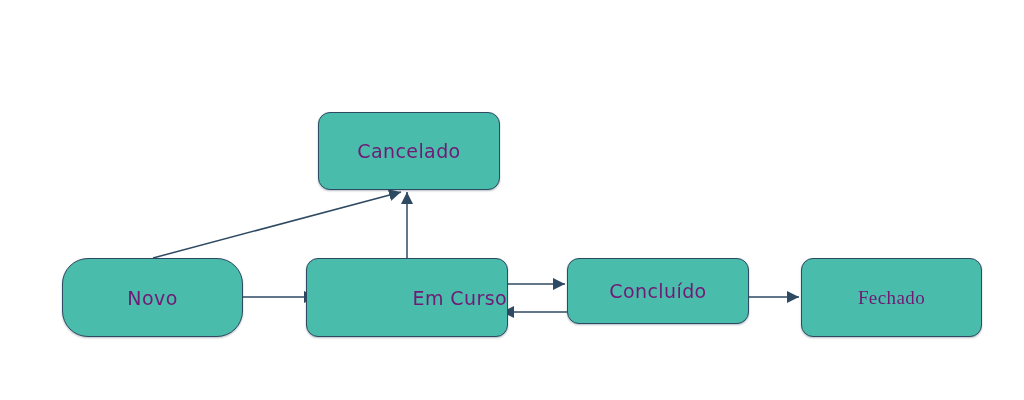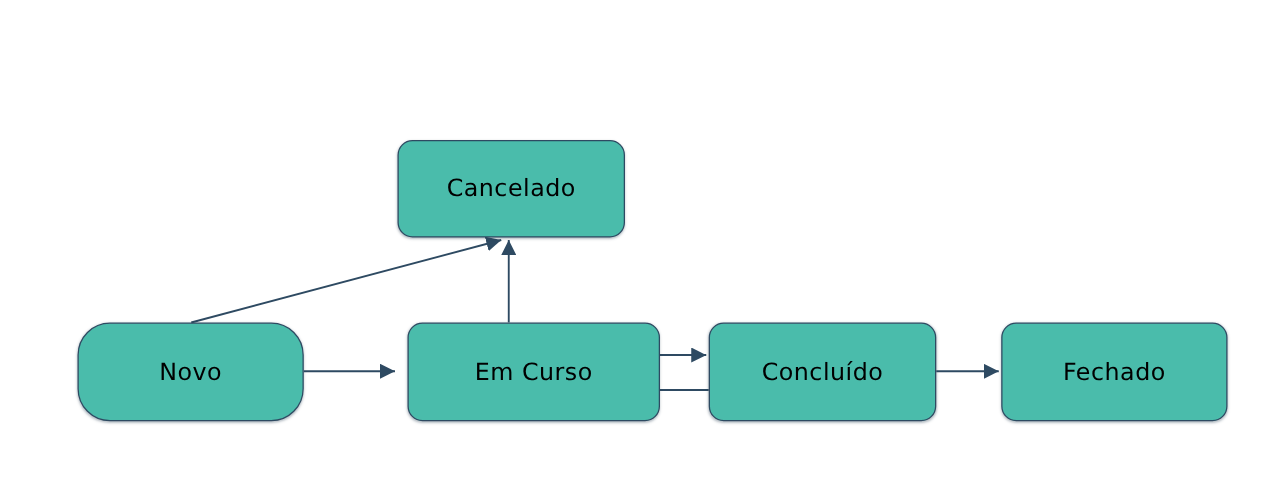--- a/index.html
+++ b/index.html
@@ -29,32 +29,32 @@
     background: #4ABCAB;
     border: 1px solid #2E4A62;
     border-radius: 12px;
     display: flex;
     align-items: center;
     justify-content: center;
     box-shadow: 0 1px 2px rgba(40, 62, 84, 0.35);
     cursor: default;
   }
   .node-label {
-    color: #000000;
+    color: #701a75;
     font-size: 19px;
     letter-spacing: 0.4px;
     white-space: nowrap;
     text-align: center;
   }
   
   #node-novo      { left:  62px; top: 258px; width: 181px; height: 79px; border-radius: 26px; }
   #node-cancelado { left: 318px; top: 112px; width: 182px; height: 78px; }
-  #node-em-curso  { left: 326px; top: 258px; width: 202px; height: 79px; }
-  #node-concluido { left: 567px; top: 258px; width: 182px; height: 79px; }
-  #node-fechado   { left: 801px; top: 258px; width: 181px; height: 79px; }
+  #node-em-curso  { left: 306px; top: 258px; width: 202px; height: 79px; justify-content: flex-end; }
+  #node-concluido { left: 567px; top: 258px; width: 182px; height: 66px; }
+  #node-fechado   { left: 801px; top: 258px; width: 181px; height: 79px; font-family: Liberation Serif, serif; }
 </style>
 </head>
 <body>
 
 <div class="canvas">
 
   <svg class="edges-layer" width="1024" height="400" viewBox="0 0 1024 400" xmlns="http://www.w3.org/2000/svg">
     <defs>
       <marker id="arrowhead" viewBox="0 0 10 10" refX="10" refY="5" markerWidth="8" markerHeight="8" orient="auto-start-reverse">
         <path d="M0,0 L10,5 L0,10 z" fill="#2E4A62"></path>

